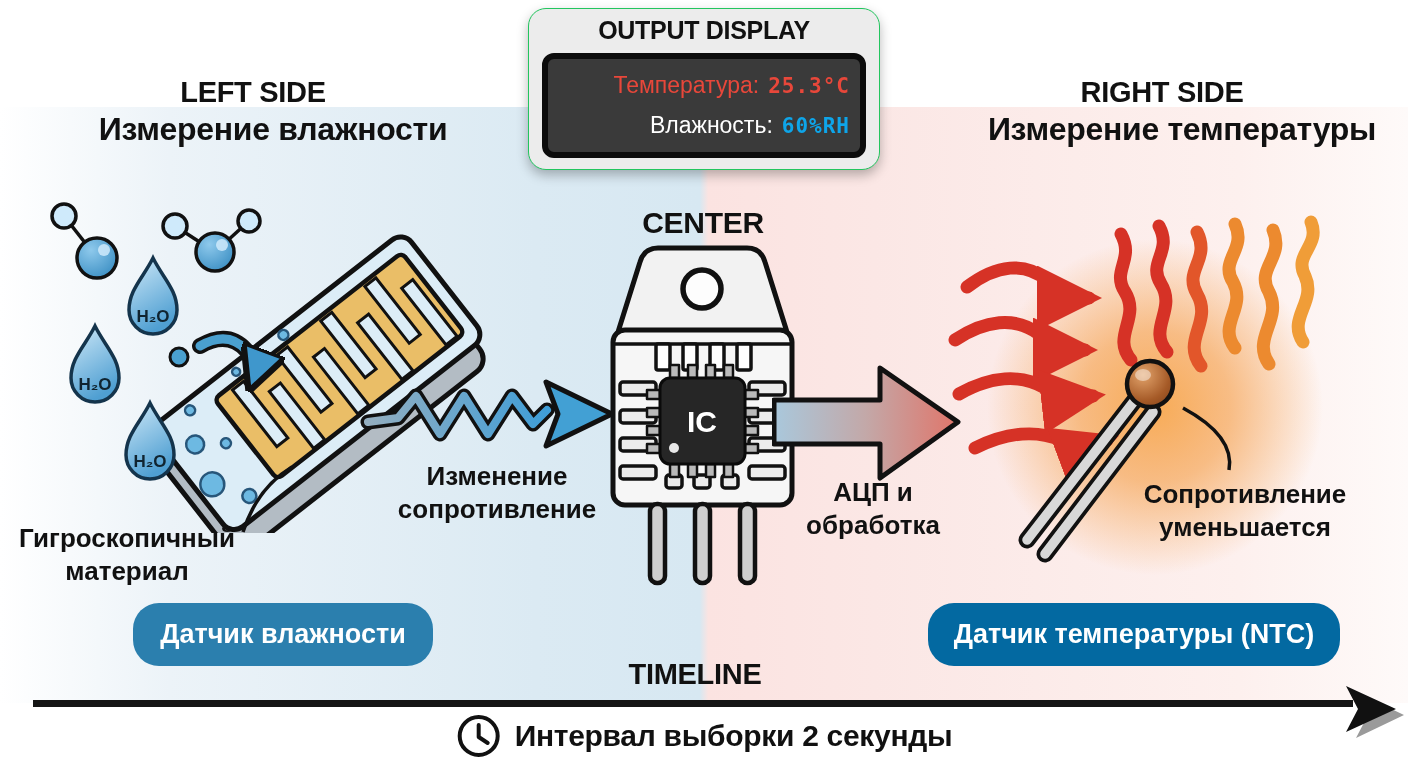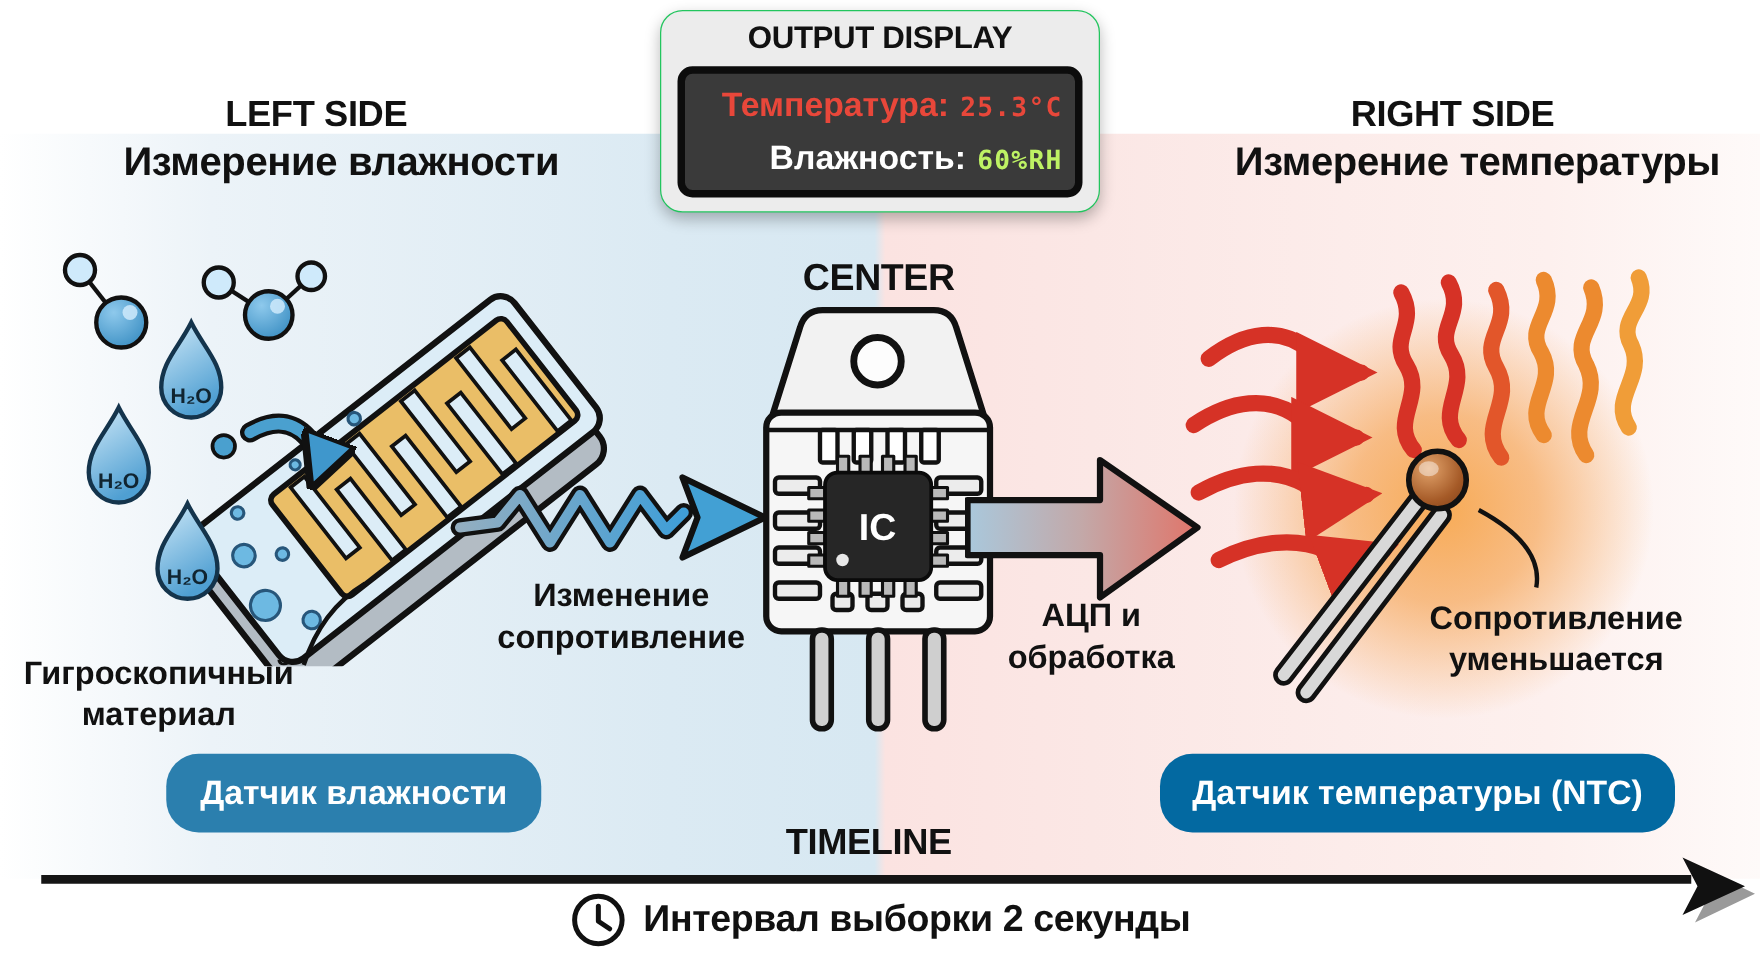--- a/index.html
+++ b/index.html
@@ -17,21 +17,21 @@
   .badge{height:63px;border-radius:26px;color:#fff;font-size:27px;font-weight:700;
          display:flex;align-items:center;justify-content:center;white-space:nowrap;}
   .display-box{left:528px;top:8px;width:352px;height:162px;background:#ececec;
     border:1px solid #22c55e;border-radius:18px;box-sizing:border-box;z-index:5;
     box-shadow:0 5px 12px rgba(0,0,0,.28);}
   .display-title{width:100%;text-align:center;font-size:25px;font-weight:700;padding-top:7px;letter-spacing:-.3px;}
   .display-screen{position:absolute;left:13px;right:13px;top:44px;bottom:11px;background:#3a3a3a;
     border:6px solid #0c0c0c;border-radius:12px;display:flex;flex-direction:column;
     justify-content:space-evenly;align-items:flex-end;padding-right:10px;box-sizing:border-box;}
   .disp-row{display:flex;align-items:baseline;gap:9px;white-space:nowrap;}
-  .disp-label{font-size:27px;font-weight:700;}
+  .disp-label{font-size:23px;font-weight:400;}
   .disp-value{font-family:"DejaVu Sans Mono",monospace;font-size:21px;font-weight:700;letter-spacing:1px;}
   .timeline-label{font-size:29px;top:658px;left:695px;}
   .caption{left:50%;transform:translateX(-50%);top:713px;display:flex;align-items:center;gap:13px;}
   .caption-text{font-size:30px;font-weight:700;white-space:nowrap;letter-spacing:-.3px;}
   svg{display:block;}
   svg text{font-family:"Liberation Sans",sans-serif;}
 </style>
 </head>
 <body>
 
@@ -47,21 +47,21 @@
 
   <div class="abs display-box">
     <div class="display-title">OUTPUT DISPLAY</div>
     <div class="display-screen">
       <div class="disp-row">
         <span class="disp-label" style="color: rgb(232, 71, 58);">Температура:</span>
         <span class="disp-value" style="color: rgb(232, 71, 58);">25.3°C</span>
       </div>
       <div class="disp-row">
         <span class="disp-label" style="color: #ffffff;">Влажность:</span>
-        <span class="disp-value" style="color: #bef264;">60%RH</span>
+        <span class="disp-value" style="color: #0ea5e9;">60%RH</span>
       </div>
     </div>
   </div>
 
   <svg class="abs" style="left:25px;top:188px" width="470" height="345" viewBox="0 0 470 345">
     <defs>
       <linearGradient id="dropG" x1="0" y1="0" x2="0.4" y2="1">
         <stop offset="0" stop-color="#cfe9f8"></stop>
           <stop offset="1" stop-color="#4f9fd2"></stop>
       </linearGradient>

